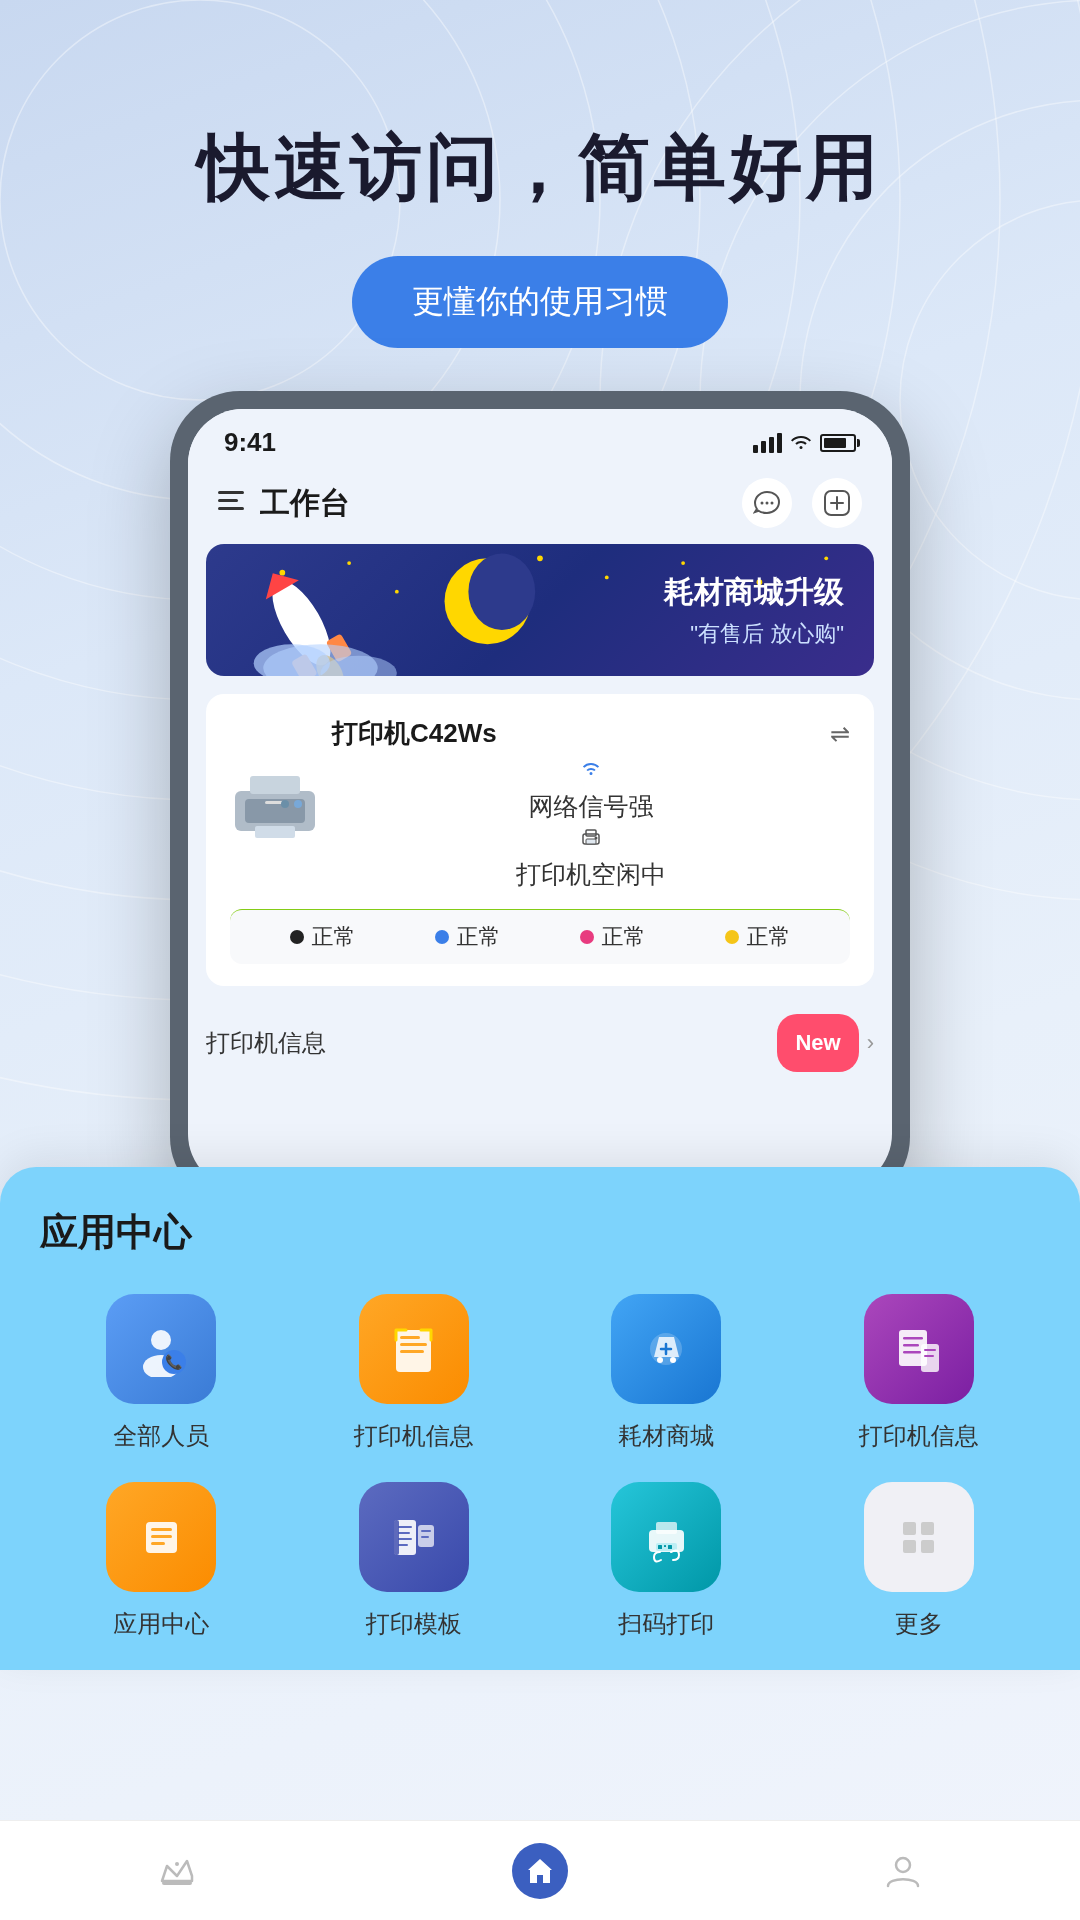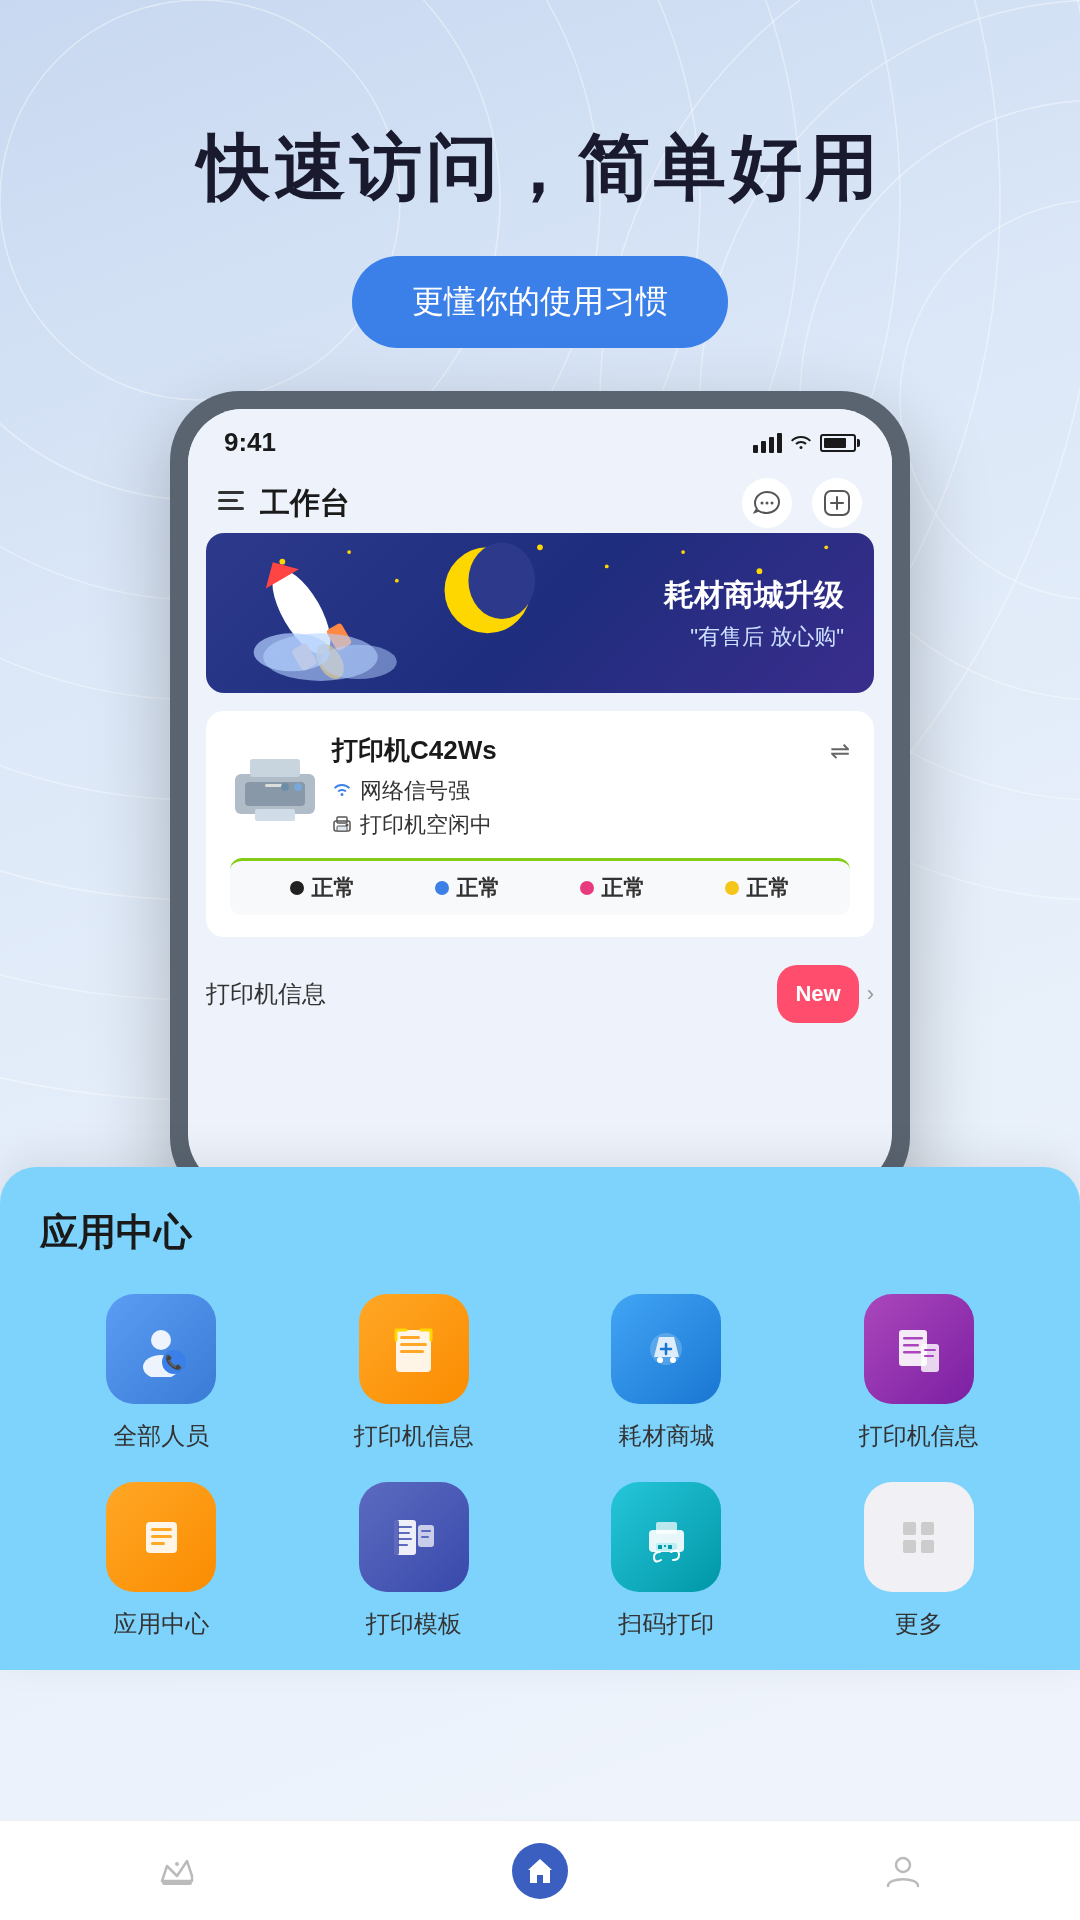--- a/index.html
+++ b/index.html
@@ -127,21 +127,21 @@
       height: 100%;
       width: 80%;
       border-radius: 1px;
     }
 
     
     .app-header {
       display: flex;
       justify-content: space-between;
       align-items: center;
-      padding: 10px 30px 5px;
+      padding: 10px 30px 16px;
       background: #eef3fb;
     }
     .header-left {
       display: flex;
       align-items: center;
       gap: 16px;
     }
     .menu-icon {
       font-size: 24px;
       color: #333;
@@ -166,21 +166,21 @@
       font-size: 24px;
       color: #555;
       cursor: pointer;
     }
 
     
     .banner {
       margin: 0 18px 18px;
       border-radius: 18px;
       background: linear-gradient(135deg, #2d3a8c 0%, #1e2d7d 50%, #3a2d8c 100%);
-      height: 160px;
+      height: 132px;
       position: relative;
       overflow: hidden;
       display: flex;
       align-items: center;
       justify-content: flex-end;
       padding-right: 30px;
       padding-left: 28px;
     }
     .banner-stars {
       position: absolute;
@@ -235,37 +235,37 @@
       color: #666;
     }
     .printer-status-row {
       margin-top: 8px;
     }
     .status-item {
       display: flex;
       align-items: center;
       gap: 8px;
       margin-bottom: 4px;
-      font-size: 22px;
+      font-size: 25px;
       color: #333;
+      flex-direction: column;
     }
     .status-icon-wifi { color: #3b7fe8; font-size: 20px; }
     .status-icon-print { color: #555; font-size: 20px; }
 
     
     .ink-levels {
       display: flex;
       justify-content: space-around;
       margin-top: 14px;
       padding-top: 14px;
-      border-top: 3px solid #84cc16;
+      border-top: 1px solid #84cc16;
       background: #f8f9fb;
       border-radius: 12px;
       padding: 12px 20px;
-      font-weight: bold;
     }
     .ink-item {
       display: flex;
       align-items: center;
       gap: 8px;
       font-size: 22px;
       color: #333;
     }
     .ink-dot {
       width: 14px;

